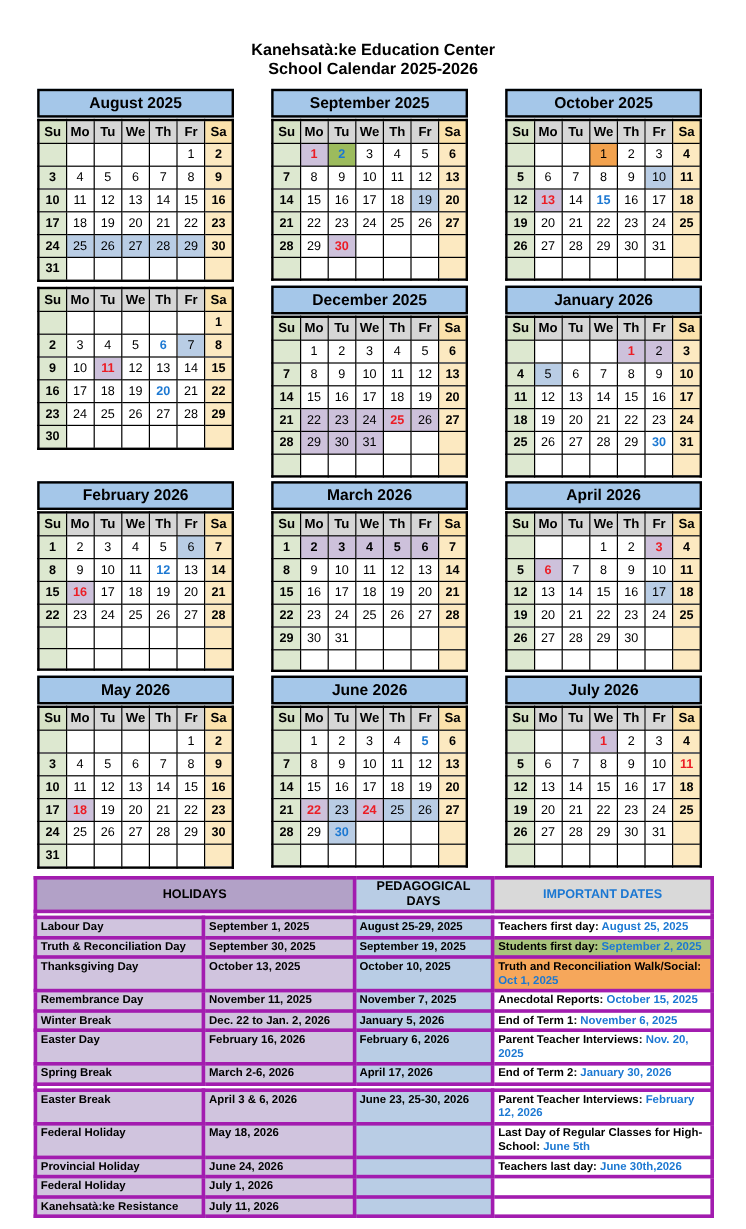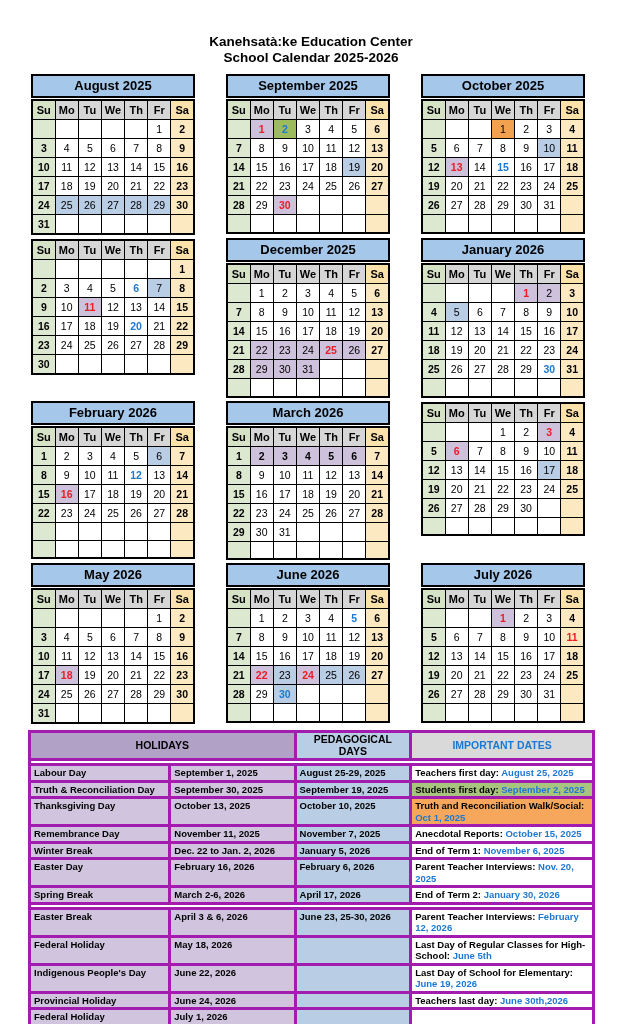--- a/index.html
+++ b/index.html
@@ -622,20 +622,21 @@
             <td class=""></td>
             <td class=""></td>
             <td class=""></td>
             <td class=""></td>
             <td class="sa"></td>
           </tr>
         </tbody>
       </table>
     </div>
     <div class="month">
+      <div class="mh">April 2026</div>
       <table>
         <thead>
           <tr>
             <th class="su">Su</th>
             <th class="wd">Mo</th>
             <th class="wd">Tu</th>
             <th class="wd">We</th>
             <th class="wd">Th</th>
             <th class="wd">Fr</th>
             <th class="sa">Sa</th>
@@ -986,26 +987,20 @@
         <td class="pdate">June 23, 25-30, 2026</td>
         <td class="imp"><span>Parent Teacher Interviews: </span><span class="d">February 12, 2026</span></td>
       </tr>
       <tr>
         <td class="hname">Federal Holiday</td>
         <td class="hdate">May 18, 2026</td>
         <td class="pdate"></td>
         <td class="imp"><span>Last Day of Regular Classes for High-School: </span><span class="d">June 5th</span></td>
       </tr>
       <tr>
-        <td class="hname">Indigenous People's Day</td>
-        <td class="hdate">June 22, 2026</td>
-        <td class="pdate"></td>
-        <td class="imp"><span>Last Day of School for Elementary: </span><span class="d">June 19, 2026</span></td>
-      </tr>
-      <tr>
         <td class="hname">Provincial Holiday</td>
         <td class="hdate">June 24, 2026</td>
         <td class="pdate"></td>
         <td class="imp"><span>Teachers last day: </span><span class="d">June 30th,2026</span></td>
       </tr>
       <tr>
         <td class="hname">Federal Holiday</td>
         <td class="hdate">July 1, 2026</td>
         <td class="pdate"></td>
         <td class="imp"></td>

